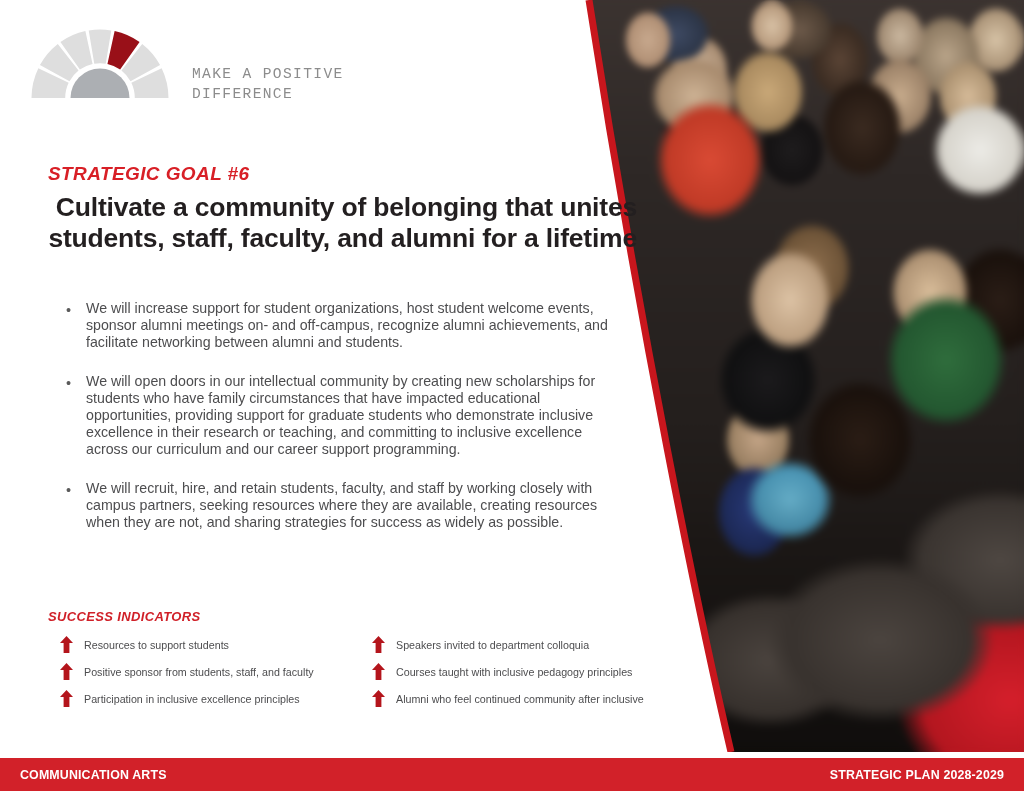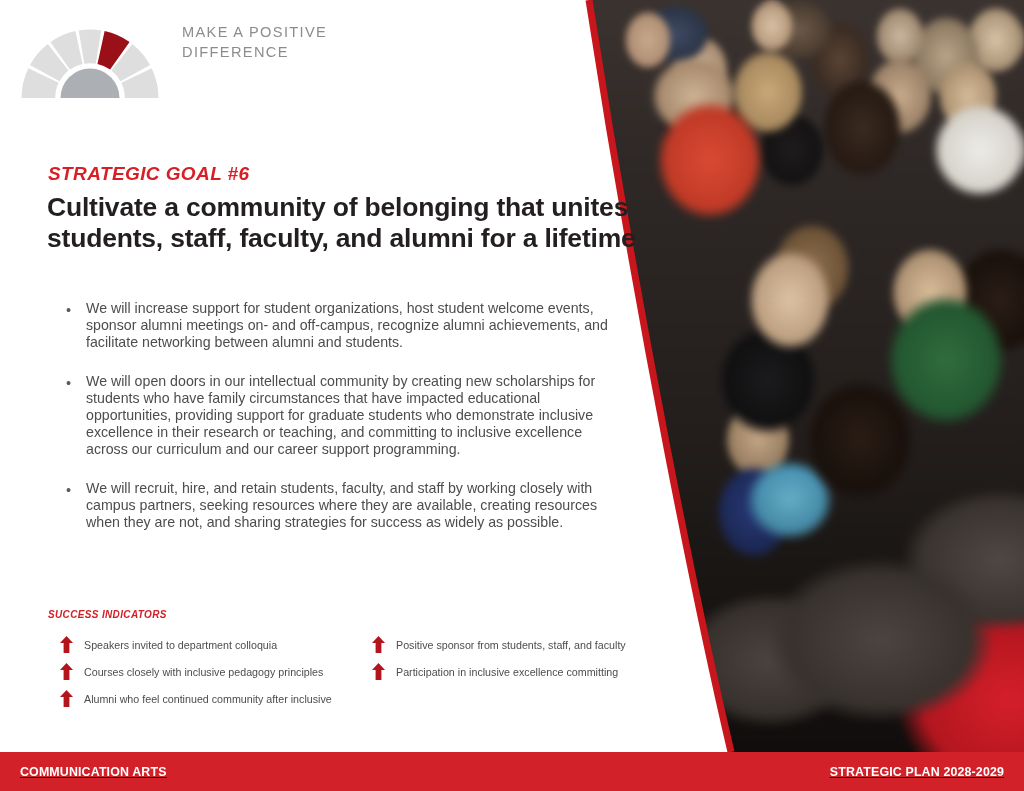--- a/index.html
+++ b/index.html
@@ -102,22 +102,22 @@
 
   
   .curve-svg {
     position: absolute; top: 0; left: 0;
     width: 1024px; height: 752px;
     pointer-events: none;
   }
 
   
   .logo-row {
-    position: absolute; left: 20px; top: 22px;
-    display: flex; align-items: flex-start;
+    position: absolute; left: 30px; top: 22px;
+    display: flex; align-items: flex-end; font-family: Liberation Mono, monospace;
   }
   .fan { width: 140px; height: 82px; display:block; }
   .logo-text {
     margin-left: 22px;
     color: #8c8c8c;
     font-size: 14.6px;
     line-height: 20px;
     letter-spacing: 1.35px;
     font-weight: 400;
     white-space: pre-line;
@@ -133,20 +133,21 @@
     letter-spacing: .4px;
   }
   .goal-title {
     position: absolute; left: 47px; top: 192px;
     width: 590px;
     color: #231f20;
     font-size: 26.5px;
     font-weight: bold;
     line-height: 31px;
     letter-spacing: -.2px;
+    text-align: right;
   }
 
   
   .bullets {
     position: absolute; left: 62px; top: 300px;
     width: 560px;
   }
   .bullet {
     display: flex;
     margin-bottom: 22px;
@@ -164,21 +165,21 @@
     flex: 1 1 auto;
     color: #4d4d4f;
     font-size: 14.2px;
     line-height: 17px;
   }
 
   
   .si-title {
     position: absolute; left: 48px; top: 609px;
     color: #d02028;
-    font-size: 10px;
+    font-size: 13px;
     font-weight: bold;
     font-style: italic;
     letter-spacing: .35px;
   }
   .si-grid {
     position: absolute; left: 60px; top: 631px;
     width: 630px;
     display: grid;
     grid-template-columns: 312px 318px;
     grid-auto-rows: 27px;
@@ -192,27 +193,26 @@
   .si-label {
     margin-left: 11px;
     color: #4d4d4f;
     font-size: 10.7px;
     line-height: 14px;
   }
 
   
   .footer {
     position: absolute; left: 0; bottom: 0;
-    width: 1024px; height: 39px;
+    width: 1024px; height: 33px;
     background: #d22129;
     display: flex;
     align-items: center;
     justify-content: space-between;
     padding: 0 20px;
-    text-decoration: underline;
   }
   .footer-left, .footer-right {
     color: #ffffff;
     font-size: 12.4px;
     font-weight: bold;
     letter-spacing: .15px;
   }
 </style>
 </head>
 <body>
@@ -267,47 +267,53 @@
     </div>
     <div class="bullet">
       <span class="bullet-dot">•</span>
       <span class="bullet-text">We will recruit, hire, and retain students, faculty, and staff by working closely with campus partners, seeking resources where they are available, creating resources when they are not, and sharing strategies for success as widely as possible.</span>
     </div>
   </div>
 
   <div class="si-title">SUCCESS INDICATORS</div>
   <div class="si-grid">
 
+    <div class="si-item">
+      <svg class="arrow-up" viewBox="0 0 13 17">
+        <path d="M6.5 0 L13 7 L9.4 7 L9.4 17 L3.6 17 L3.6 7 L0 7 Z" fill="#b4151c"></path>
+      </svg>
+      <span class="si-label">Resources to support students</span>
+    </div>
 
     <div class="si-item">
       <svg class="arrow-up" viewBox="0 0 13 17">
         <path d="M6.5 0 L13 7 L9.4 7 L9.4 17 L3.6 17 L3.6 7 L0 7 Z" fill="#b4151c"></path>
       </svg>
       <span class="si-label">Speakers invited to department colloquia</span>
     </div>
 
     <div class="si-item">
       <svg class="arrow-up" viewBox="0 0 13 17">
         <path d="M6.5 0 L13 7 L9.4 7 L9.4 17 L3.6 17 L3.6 7 L0 7 Z" fill="#b4151c"></path>
       </svg>
       <span class="si-label">Positive sponsor from students, staff, and faculty</span>
     </div>
 
     <div class="si-item">
       <svg class="arrow-up" viewBox="0 0 13 17">
         <path d="M6.5 0 L13 7 L9.4 7 L9.4 17 L3.6 17 L3.6 7 L0 7 Z" fill="#b4151c"></path>
       </svg>
-      <span class="si-label">Courses closely with inclusive pedagogy principles</span>
-    </div>
-
-    <div class="si-item">
-      <svg class="arrow-up" viewBox="0 0 13 17">
-        <path d="M6.5 0 L13 7 L9.4 7 L9.4 17 L3.6 17 L3.6 7 L0 7 Z" fill="#b4151c"></path>
-      </svg>
-      <span class="si-label">Participation in inclusive excellence committing</span>
+      <span class="si-label">Courses taught with inclusive pedagogy principles</span>
+    </div>
+
+    <div class="si-item">
+      <svg class="arrow-up" viewBox="0 0 13 17">
+        <path d="M6.5 0 L13 7 L9.4 7 L9.4 17 L3.6 17 L3.6 7 L0 7 Z" fill="#b4151c"></path>
+      </svg>
+      <span class="si-label">Participation in inclusive excellence principles</span>
     </div>
 
     <div class="si-item">
       <svg class="arrow-up" viewBox="0 0 13 17">
         <path d="M6.5 0 L13 7 L9.4 7 L9.4 17 L3.6 17 L3.6 7 L0 7 Z" fill="#b4151c"></path>
       </svg>
       <span class="si-label">Alumni who feel continued community after inclusive</span>
     </div>
 
   </div>

